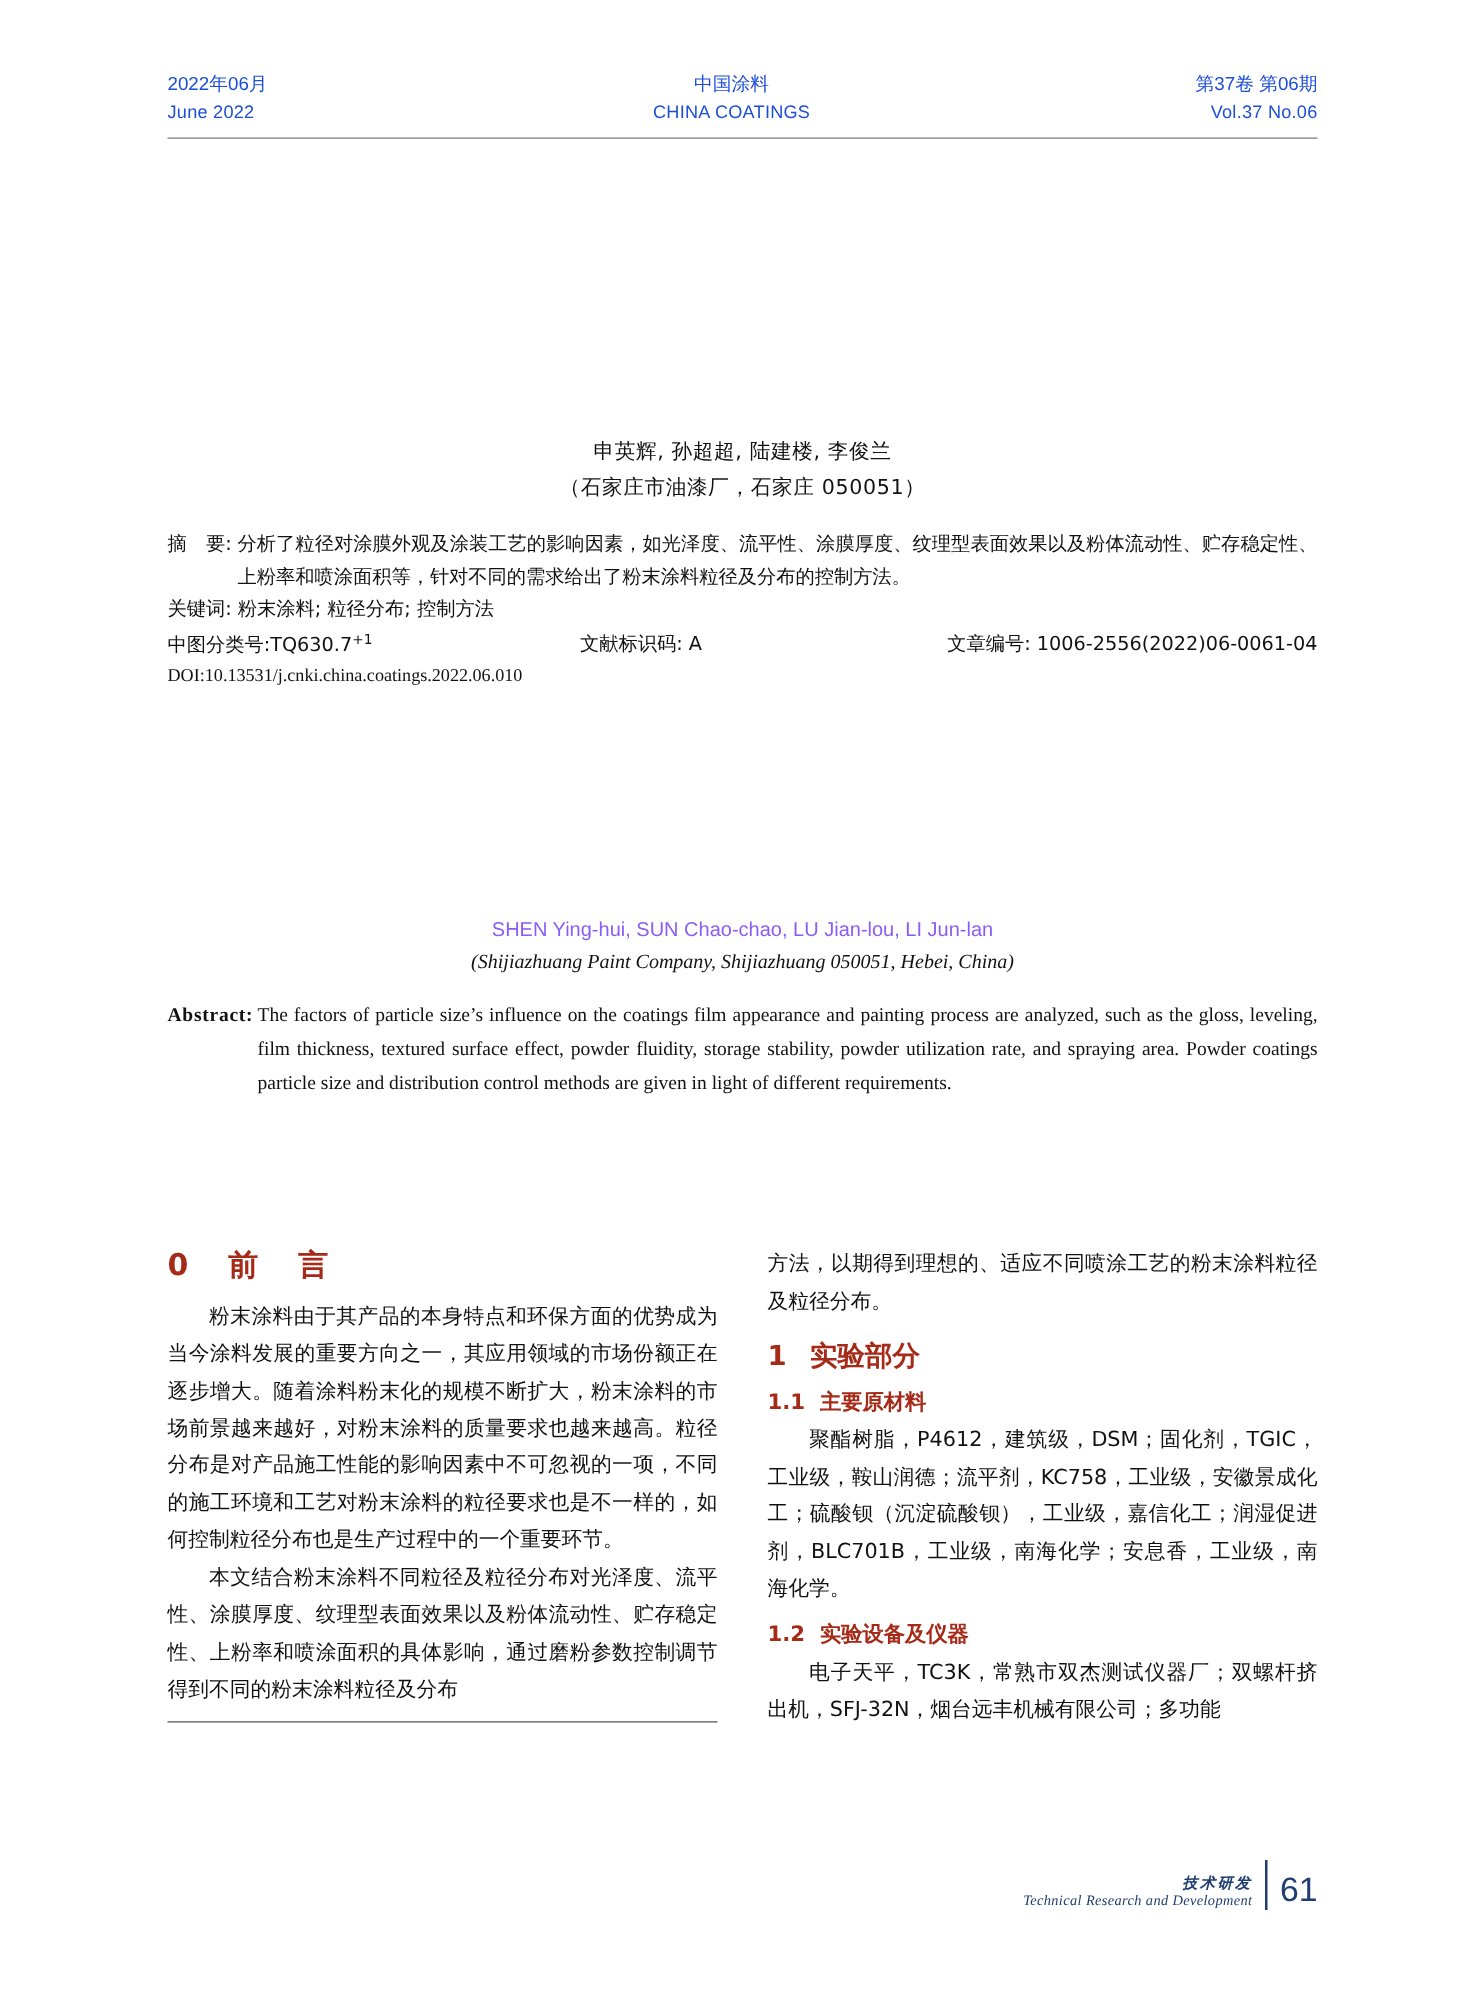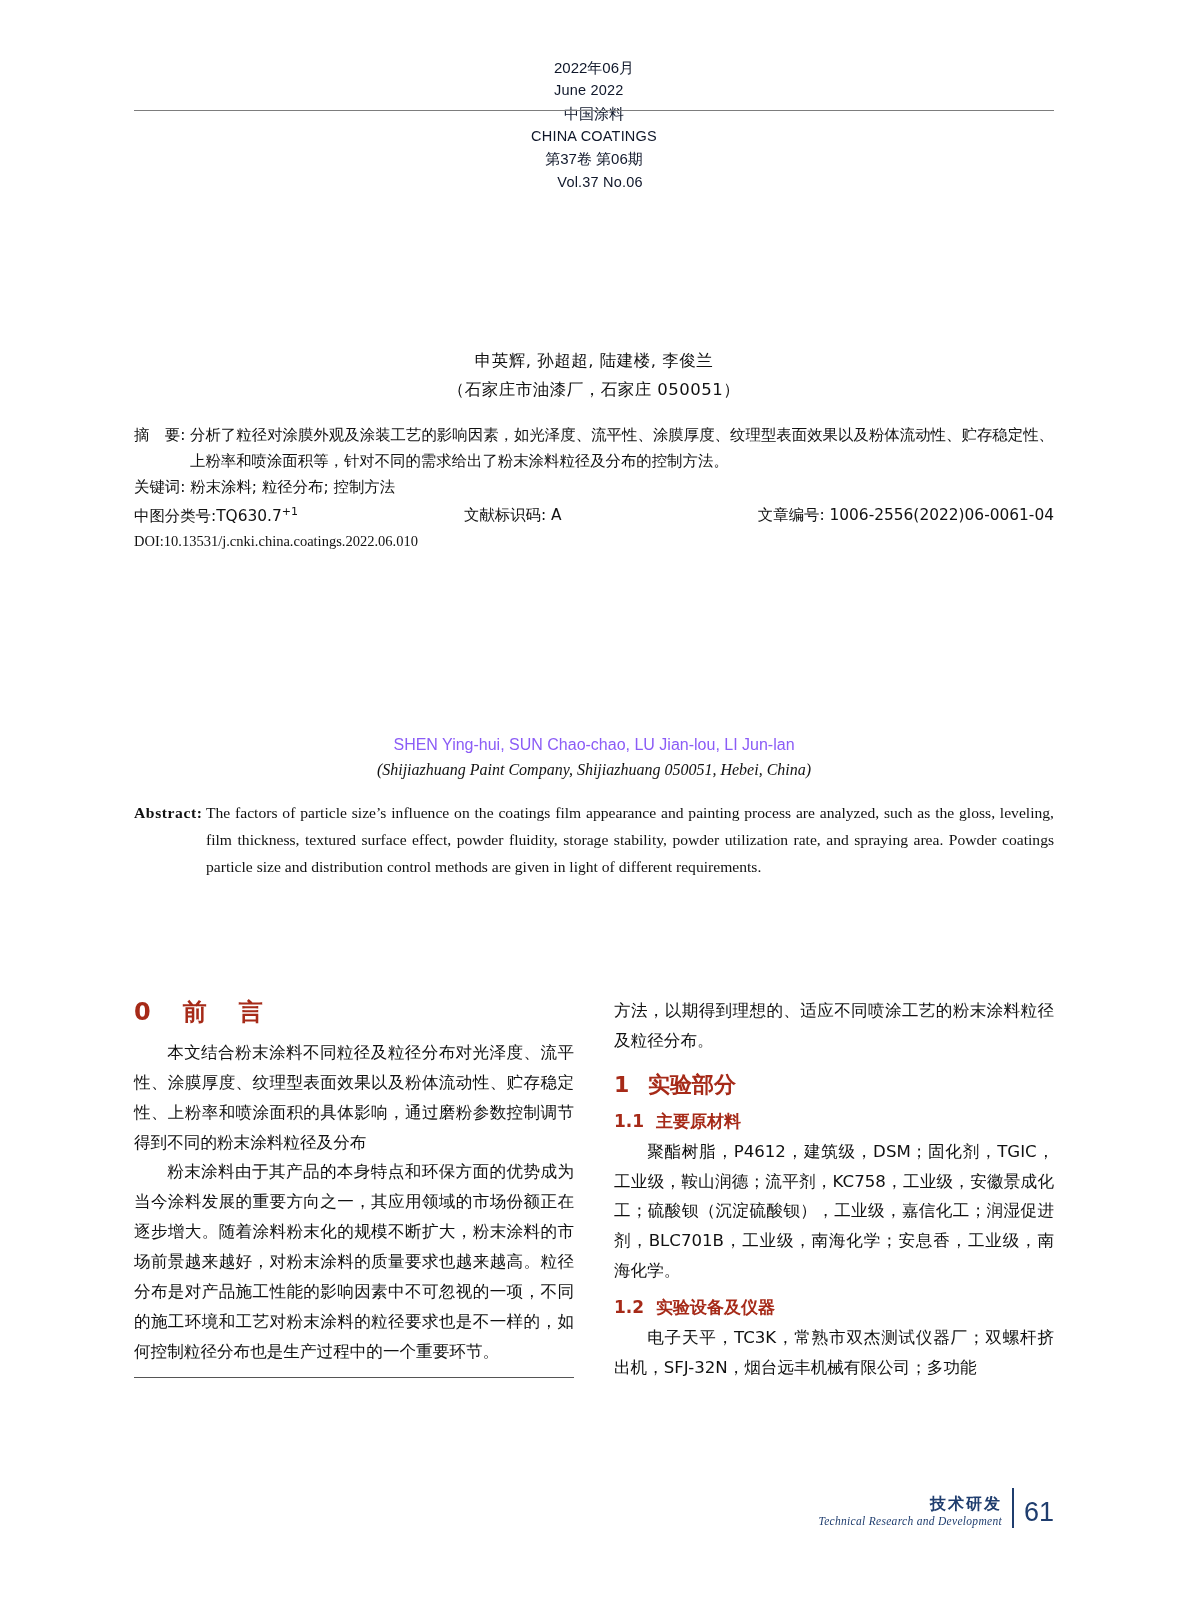--- a/index.html
+++ b/index.html
@@ -14,23 +14,23 @@
   .page {
     position:absolute;
     left:0; top:0;
     width:1187px; height:1600px;
   }
 
   
   .runhead {
     position:absolute;
     left:134px; top:56px; width:920px;
-    display:flex; justify-content:space-between; align-items:center;
+    display:flex; justify-content:space-between; align-items:flex-end;
     font-family:"Liberation Sans", sans-serif;
-    font-size:15px; color:#0f172a;flex-direction:column;
+    font-size:15px; color:#1d4ed8;
   }
   .runhead .col { line-height:1.55; }
   .runhead .col.center { text-align:center; flex:1; }
   .runhead .col.right { text-align:right; }
   .runhead .l2 { font-size:14.5px; letter-spacing:.2px; }
   .rule {
     position:absolute; left:134px; top:110px;
     width:920px; height:1px; background:#7d7d7d;
   }
 
@@ -159,22 +159,22 @@
     line-height:1.75; color:#111;
   }
 
   
   .pfooter {
     position:absolute; right:133px; bottom:72px;
     display:flex; align-items:flex-end; gap:10px;
   }
   .pfooter .txtblock { text-align:right; line-height:1.25; }
   .pfooter .cn {
-    font-family:"DejaVu Sans", sans-serif; font-size:16px;
-    font-weight:bold; color:#1f3d6e; letter-spacing:2px;
+    font-family:"DejaVu Sans", sans-serif; font-size:12px;
+    font-weight:bold; color:#1f3d6e; letter-spacing:2px;font-style:italic;
   }
   .pfooter .en {
     font-family:"Liberation Serif", serif; font-size:11.5px;
     font-style:italic; color:#1f3d6e; letter-spacing:.3px;
   }
   .pfooter .vbar { width:2px; height:40px; background:#1f3d6e; }
   .pfooter .pno {
     font-family:"Liberation Sans", sans-serif;
     font-size:27px; color:#1f3d6e; line-height:1;
     padding-bottom:2px;
@@ -226,22 +226,22 @@
 
   <div class="en-abs">
     <span class="lbl">Abstract:</span>
     <div class="body">The factors of particle size’s influence on the coatings film appearance and painting process are analyzed, such as the gloss, leveling, film thickness, textured surface effect, powder fluidity, storage stability, powder utilization rate, and spraying area. Powder coatings particle size and distribution control methods are given in light of different requirements.</div>
   </div>
 
 
   <div class="cols">
     <div class="col-l">
       <div class="h0">0　前　言</div>
+      <p class="body">粉末涂料由于其产品的本身特点和环保方面的优势成为当今涂料发展的重要方向之一，其应用领域的市场份额正在逐步增大。随着涂料粉末化的规模不断扩大，粉末涂料的市场前景越来越好，对粉末涂料的质量要求也越来越高。粒径分布是对产品施工性能的影响因素中不可忽视的一项，不同的施工环境和工艺对粉末涂料的粒径要求也是不一样的，如何控制粒径分布也是生产过程中的一个重要环节。</p>
       <p class="body">本文结合粉末涂料不同粒径及粒径分布对光泽度、流平性、涂膜厚度、纹理型表面效果以及粉体流动性、贮存稳定性、上粉率和喷涂面积的具体影响，通过磨粉参数控制调节得到不同的粉末涂料粒径及分布</p>
-      <p class="body">粉末涂料由于其产品的本身特点和环保方面的优势成为当今涂料发展的重要方向之一，其应用领域的市场份额正在逐步增大。随着涂料粉末化的规模不断扩大，粉末涂料的市场前景越来越好，对粉末涂料的质量要求也越来越高。粒径分布是对产品施工性能的影响因素中不可忽视的一项，不同的施工环境和工艺对粉末涂料的粒径要求也是不一样的，如何控制粒径分布也是生产过程中的一个重要环节。</p>
     </div>
 
     <div class="col-r">
       <p class="body cont">方法，以期得到理想的、适应不同喷涂工艺的粉末涂料粒径及粒径分布。</p>
 
       <div class="h1">
         <span class="num">1</span><span>实验部分</span>
       </div>
 
       <div class="h2">

